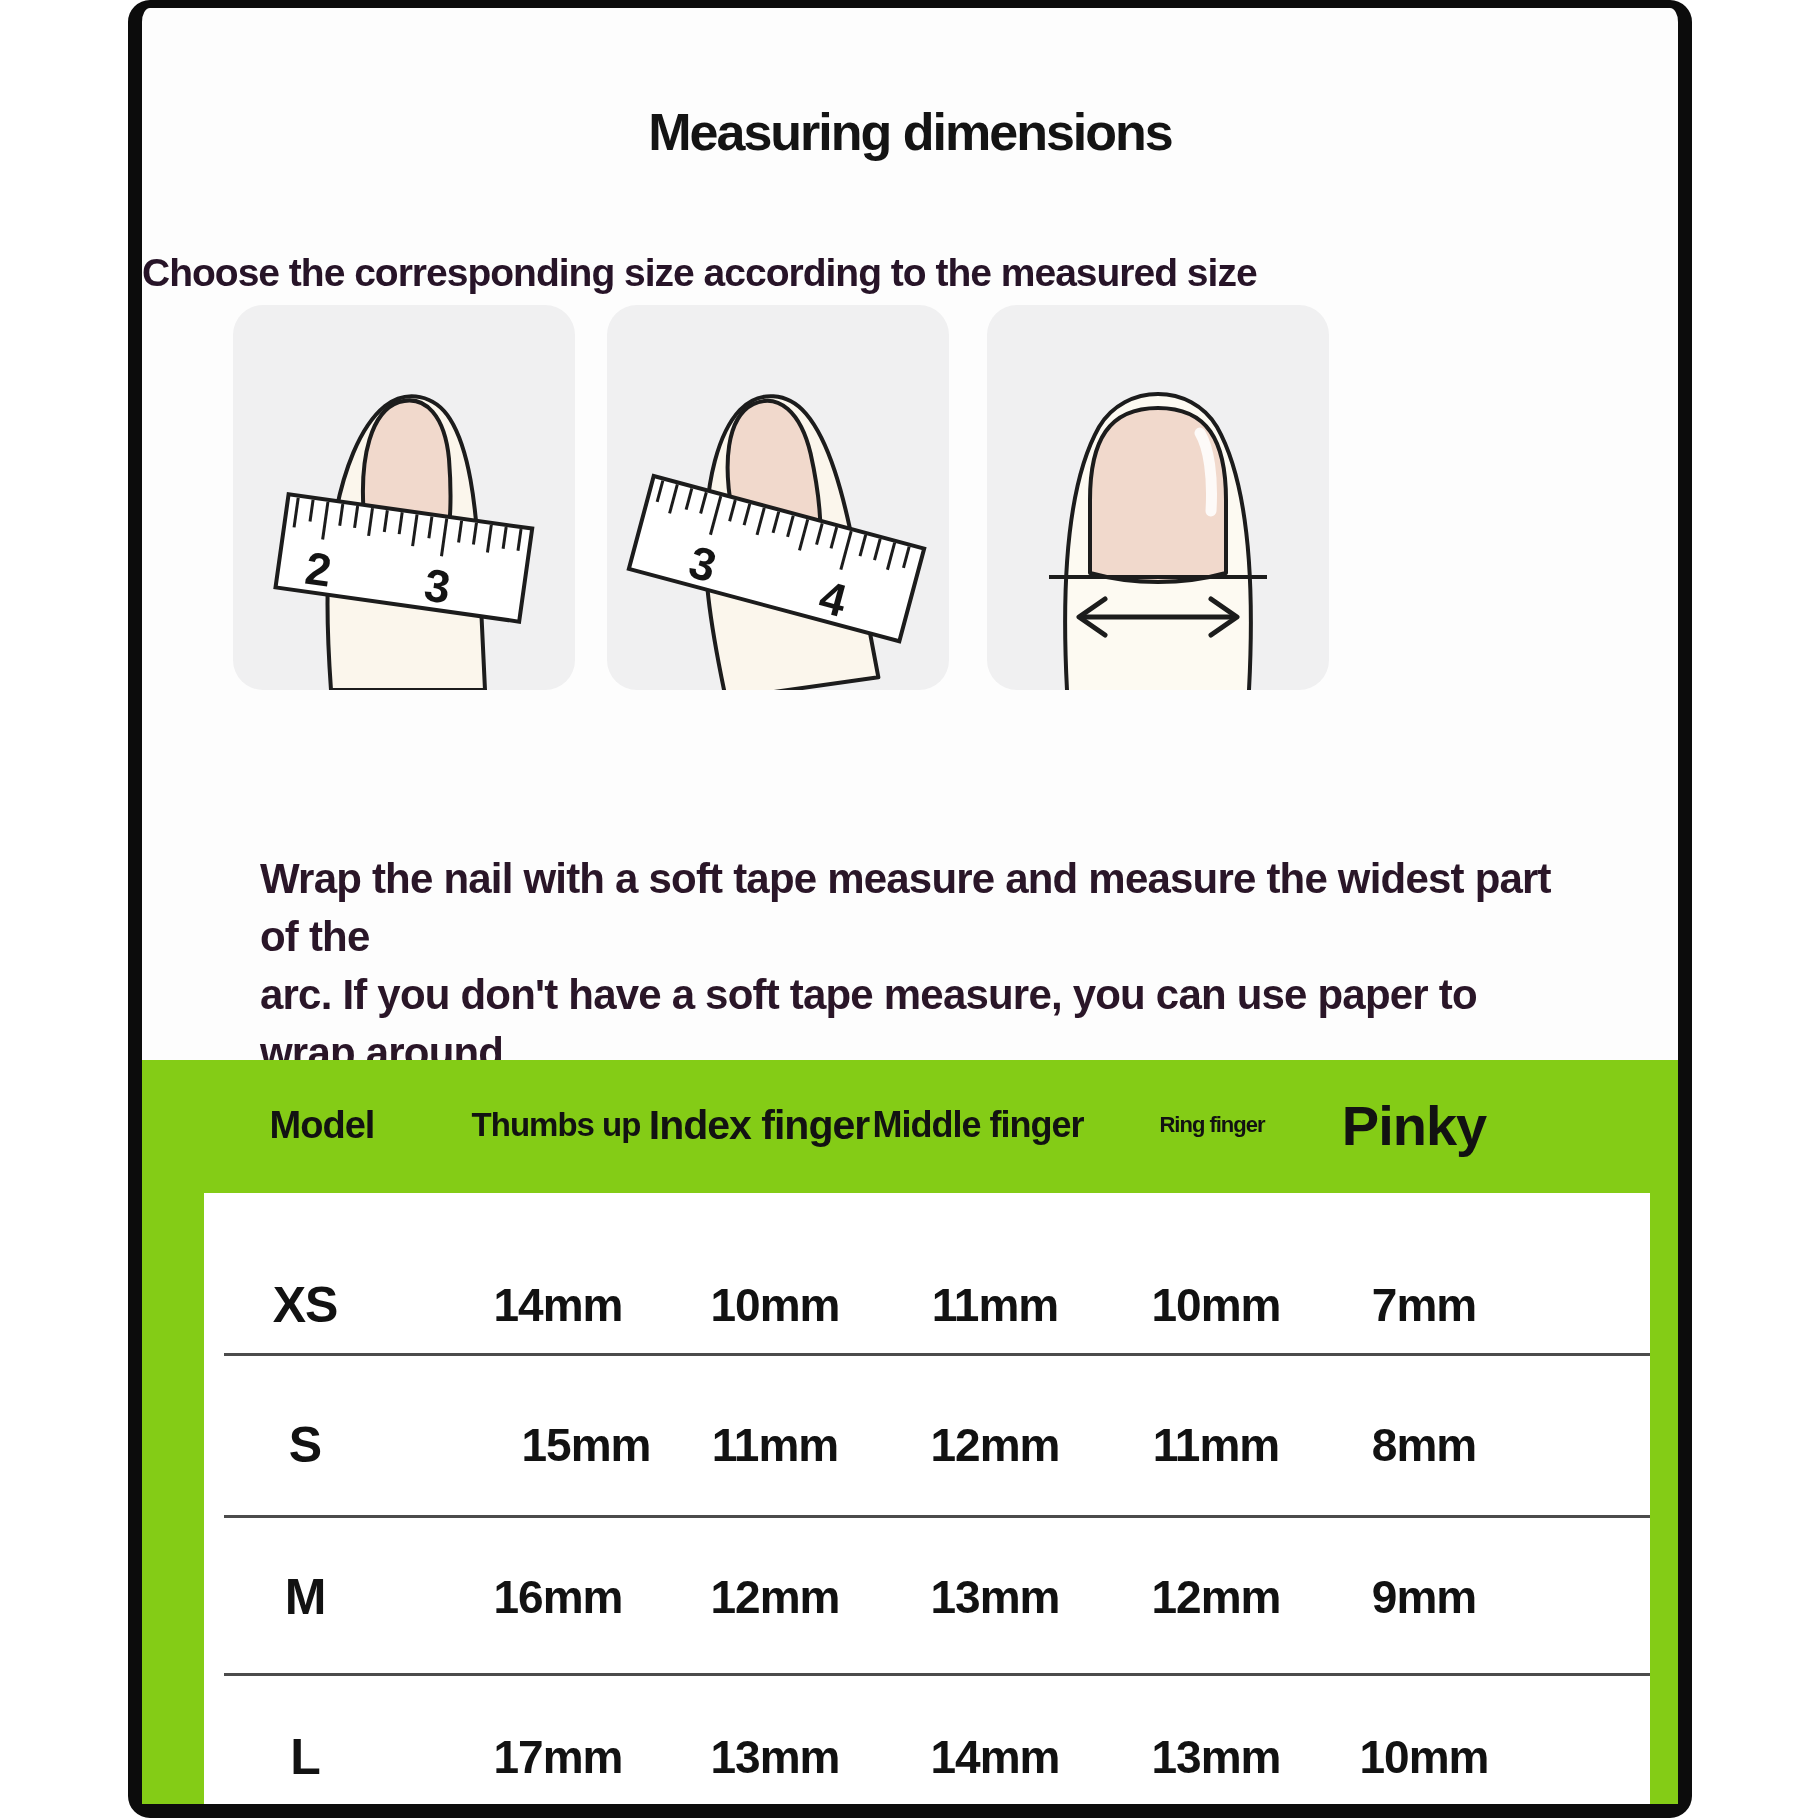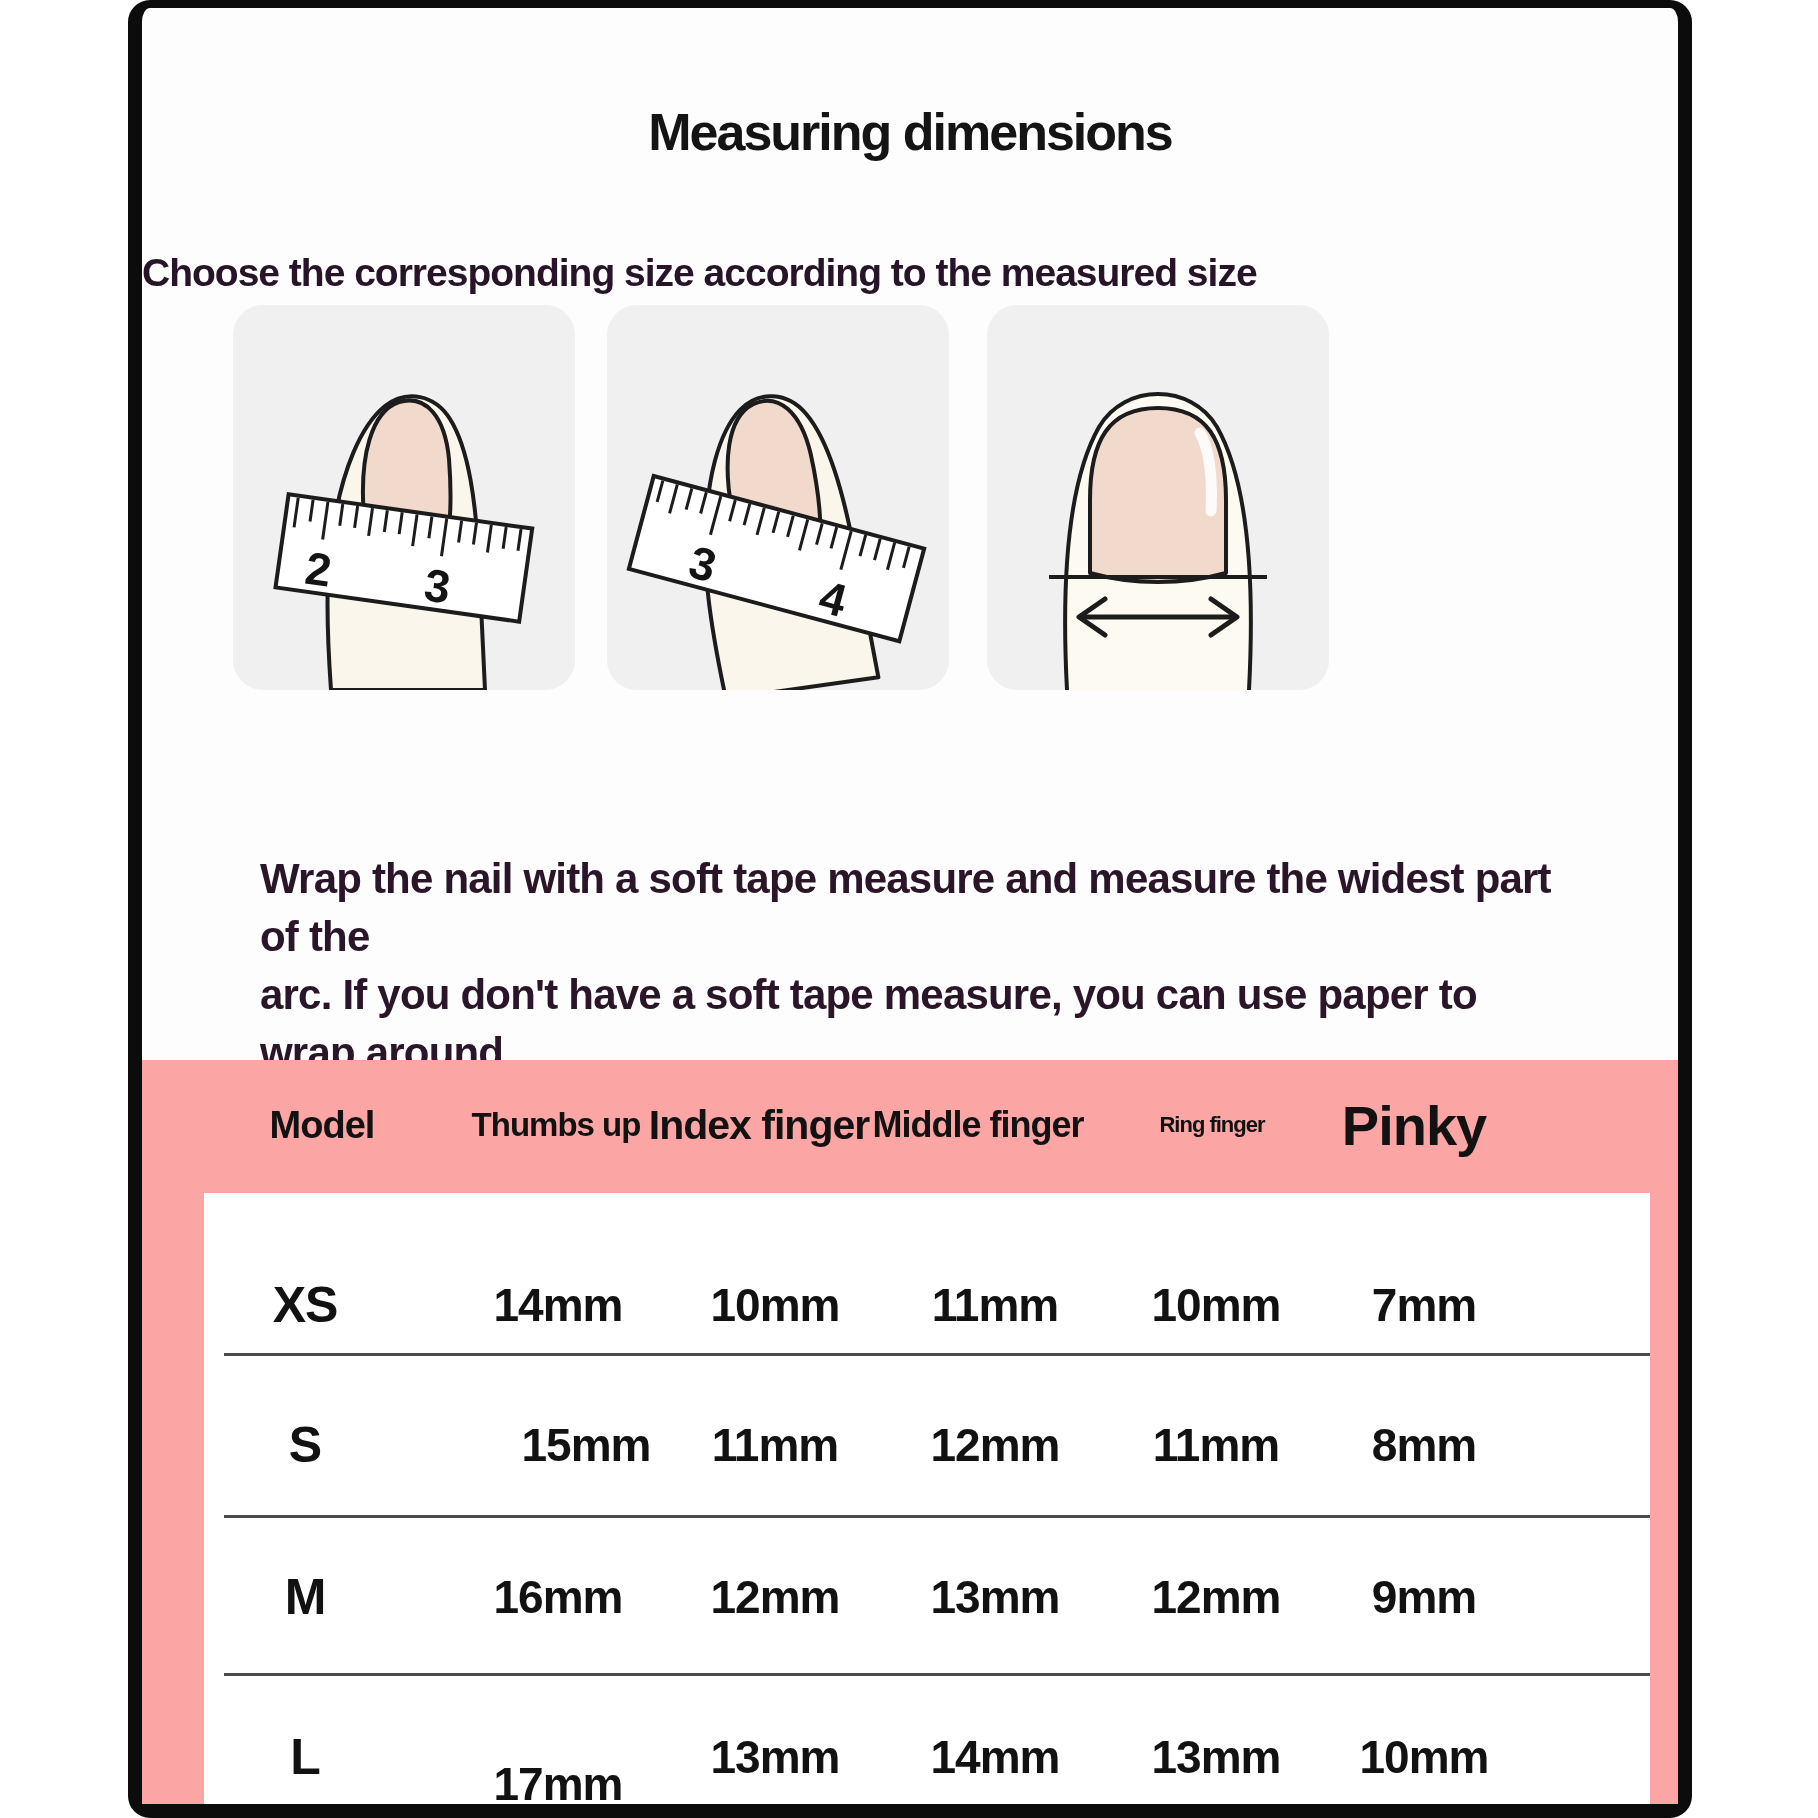--- a/index.html
+++ b/index.html
@@ -25,21 +25,21 @@
     background:#f0f0f1;border-radius:30px;
   }
   .fig svg{display:block;width:342px;height:385px;}
   .fig1{left:91px;} .fig2{left:465px;} .fig3{left:845px;}
   .para{
     position:absolute;top:842px;left:118px;width:1310px;
     font-size:42px;font-weight:700;color:#2a1628;
     letter-spacing:-0.8px;line-height:1.38;
   }
   .table-section{
-    position:absolute;left:0;right:0;top:1052px;bottom:0;background:#fca5a5;
+    position:absolute;left:0;right:0;top:1052px;bottom:0;background:#84cc16;
   }
   .tbody-bg{
     position:absolute;left:62px;top:133px;right:28px;bottom:0;background:#ffffff;
   }
   .th,.cell{
     position:absolute;transform:translate(-50%,-50%);
     white-space:nowrap;color:#121212;font-weight:700;letter-spacing:-1px;
   }
   .cell-model{font-size:50px;}
   .cell-val{font-size:46px;}
@@ -166,20 +166,20 @@
 
     <div class="cell cell-model" style="left:163px;top:537px;">M</div>
     <div class="cell cell-val" style="left:416px;top:537px;">16mm</div>
     <div class="cell cell-val" style="left:633px;top:537px;">12mm</div>
     <div class="cell cell-val" style="left:853px;top:537px;">13mm</div>
     <div class="cell cell-val" style="left:1074px;top:537px;">12mm</div>
     <div class="cell cell-val" style="left:1282px;top:537px;">9mm</div>
     <div class="sep" style="top:613px;"></div>
 
     <div class="cell cell-model" style="left:163px;top:697px;">L</div>
-    <div class="cell cell-val" style="left:416px;top:697px;margin-top:27px;">17mm</div>
+    <div class="cell cell-val" style="left:416px;top:697px;">17mm</div>
     <div class="cell cell-val" style="left:633px;top:697px;">13mm</div>
     <div class="cell cell-val" style="left:853px;top:697px;">14mm</div>
     <div class="cell cell-val" style="left:1074px;top:697px;">13mm</div>
     <div class="cell cell-val" style="left:1282px;top:697px;">10mm</div>
   </div>
 
 </div>
 
 </body></html>

